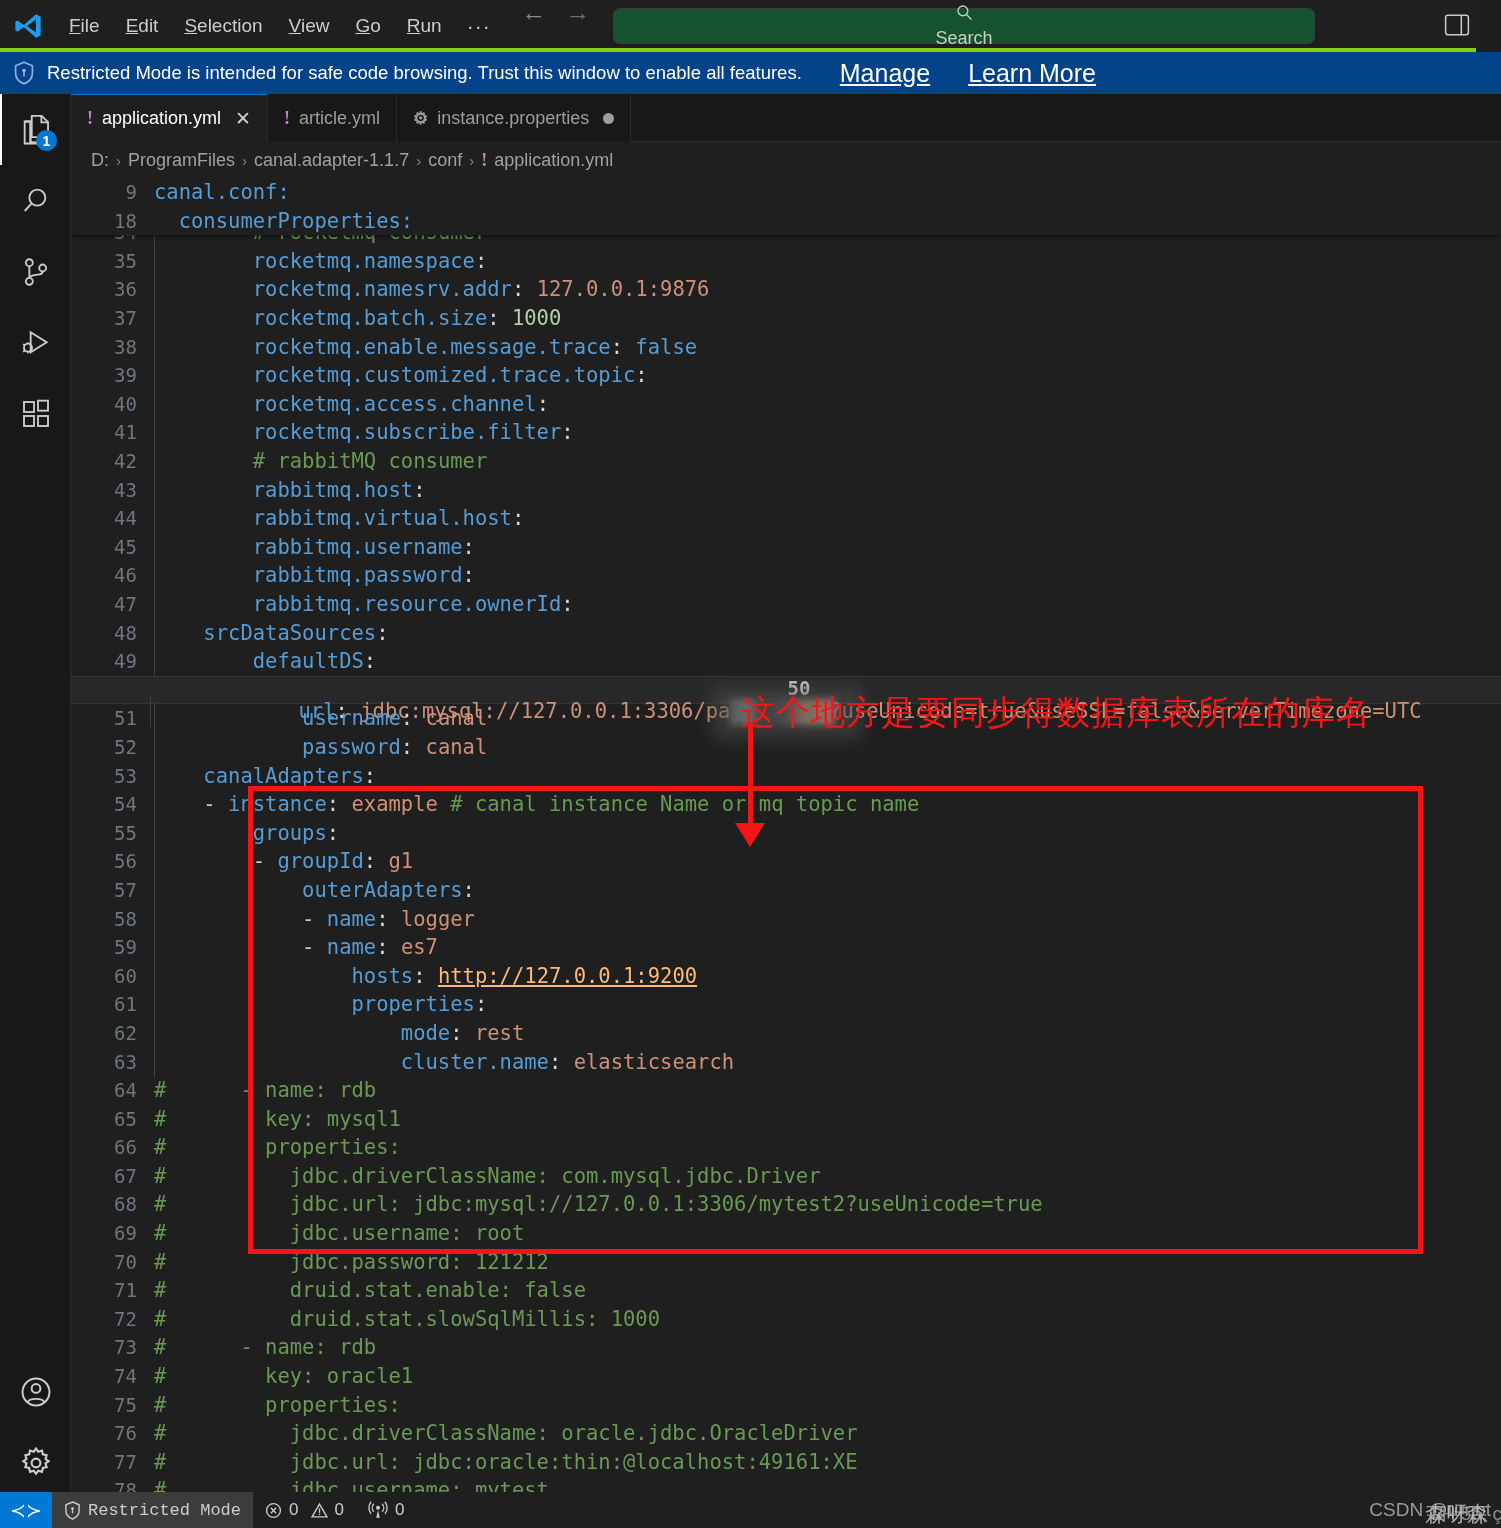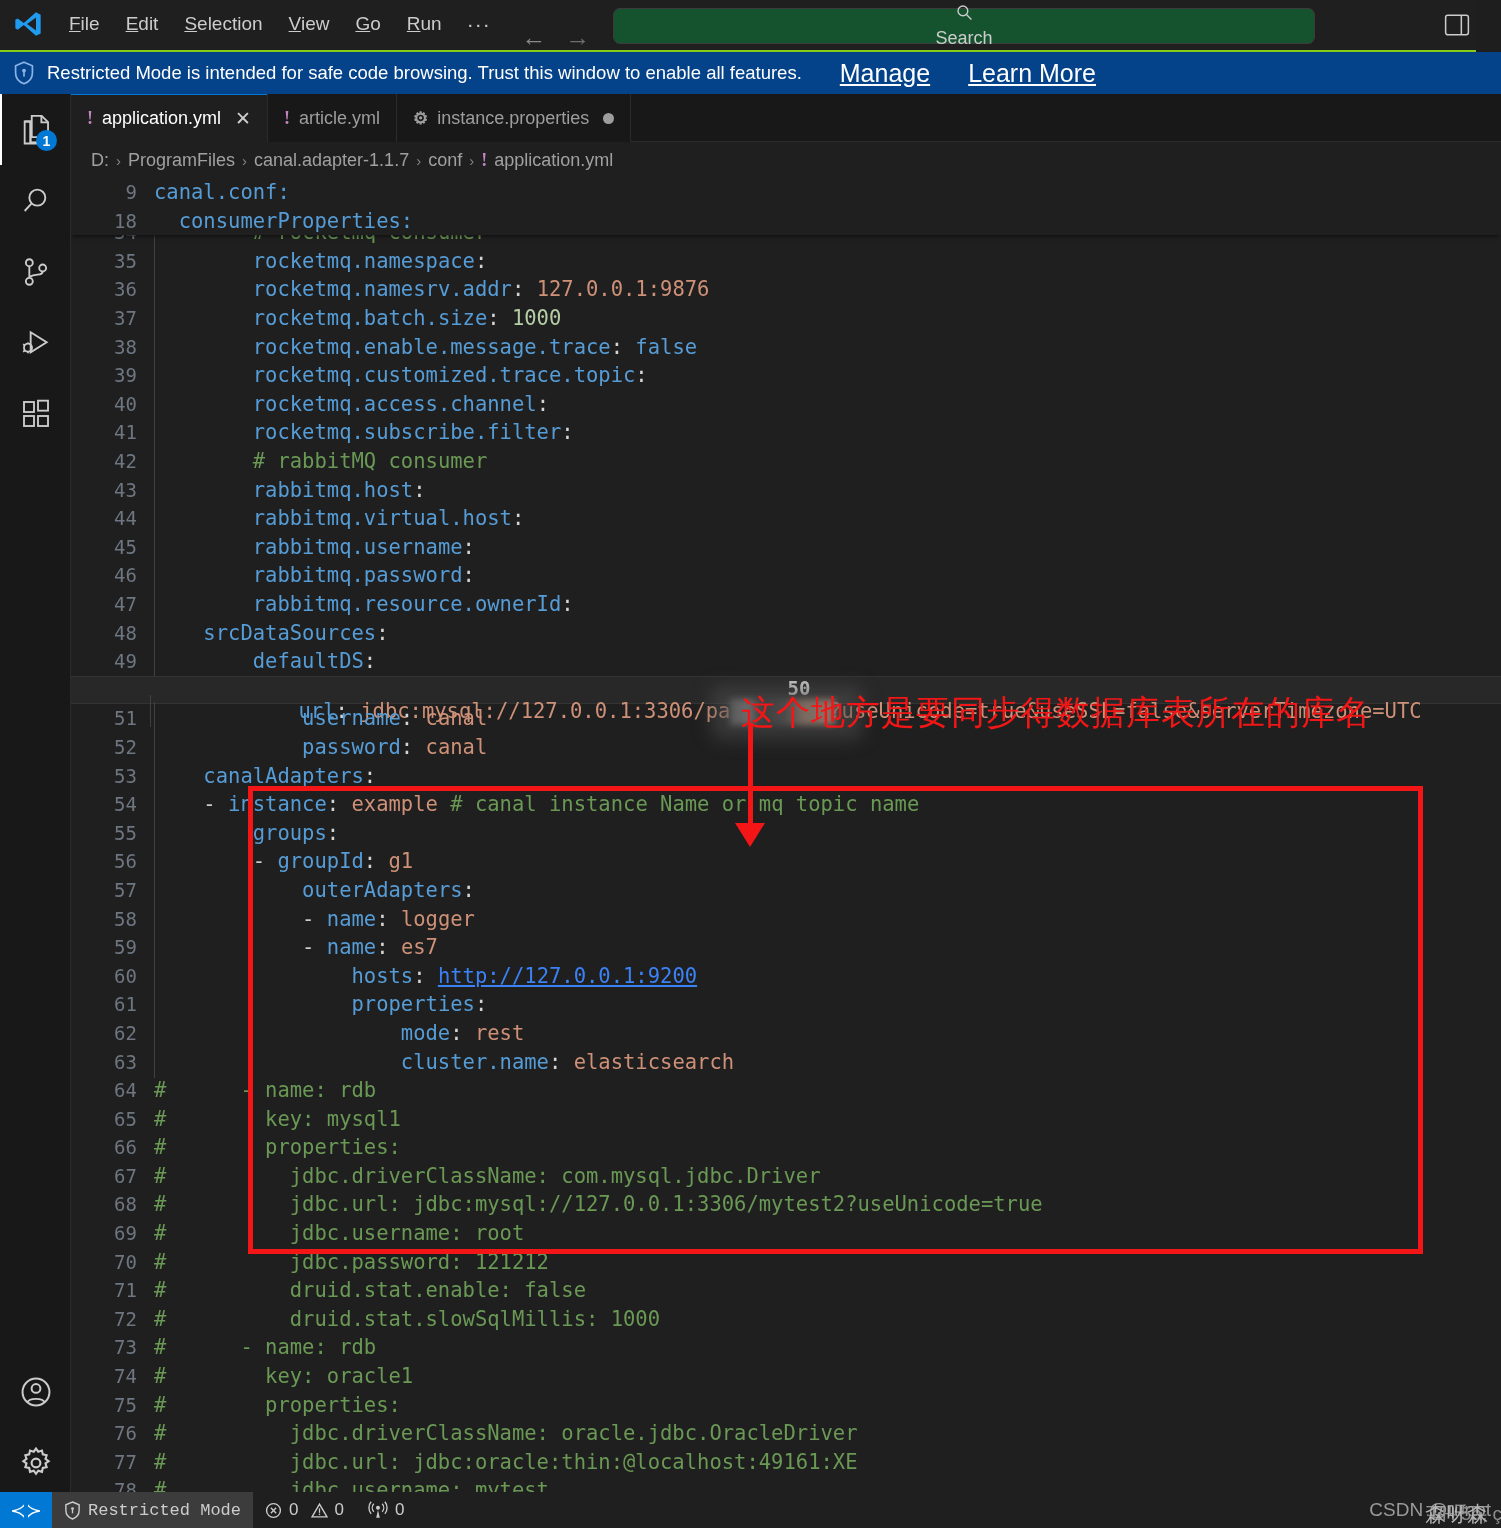--- a/index.html
+++ b/index.html
@@ -7,22 +7,22 @@
     width: 1501px; height: 1528px;
     background: #1e1e1e;
     font-family: "Liberation Sans", sans-serif;
     overflow: hidden;
   }
   .app { position: relative; width: 1501px; height: 1528px; background: #1e1e1e; }
 
   
   .titlebar {
     position: absolute; top: 0; left: 0; width: 1476px; height: 52px;
-    background: #1f1f1f; display: flex; align-items: flex-end;
-    border-bottom: 2px solid #84cc16;
+    background: #1f1f1f; display: flex; align-items: flex-start;
+    border-bottom: 4px solid #84cc16;
   }
   .vs-logo { width: 56px; height: 52px; display: flex; align-items: center; justify-content: center; }
   .menu { display: flex; align-items: center; height: 52px; }
   .menu-item {
     color: #cccccc; font-size: 19px; padding: 4px 13px; cursor: default;
     white-space: nowrap; line-height: 26px;
   }
   .menu-item u { text-decoration: underline; }
   .menu-dots { color: #cccccc; font-size: 21px; padding: 0 12px; letter-spacing: 1px; }
   .navarrows { display: flex; align-items: center; gap: 18px; margin-left: 18px; }
@@ -111,21 +111,21 @@
   .ind::before {
     content: ''; position: absolute; left: 0; top: -4px; bottom: -4px; width: 1px; background: #404040;
   }
 
   
   .k   { color: #569cd6; }   
   .p   { color: #d4d4d4; }   
   .s   { color: #ce9178; }   
   .n   { color: #b5cea8; }   
   .c   { color: #6a9955; }   
-  .lnk { color: #3b82f6; text-decoration: underline; }
+  .lnk { color: #fdba74; text-decoration: underline; }
   .d   { color: #cccccc; }   
 
   
   .redact {
     position: absolute; left: 0; top: 0; width: 110px; height: 26px;
     background: linear-gradient(90deg,#5a5a5a 0%,#6b6b6b 18%,#3f3f3f 30%,#4a4a4a 52%,#7a6a60 70%,#8a7268 100%);
     filter: blur(3px); border-radius: 2px;
   }
   .redact2 {
     position: absolute; left: -18px; top: -12px; width: 150px; height: 52px;

